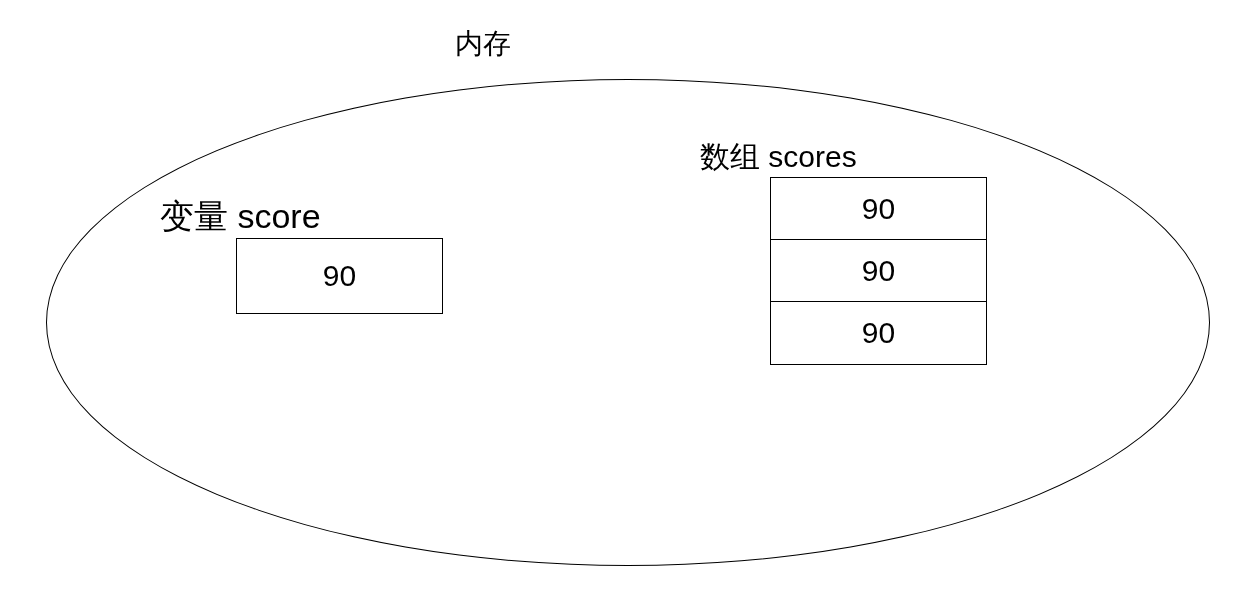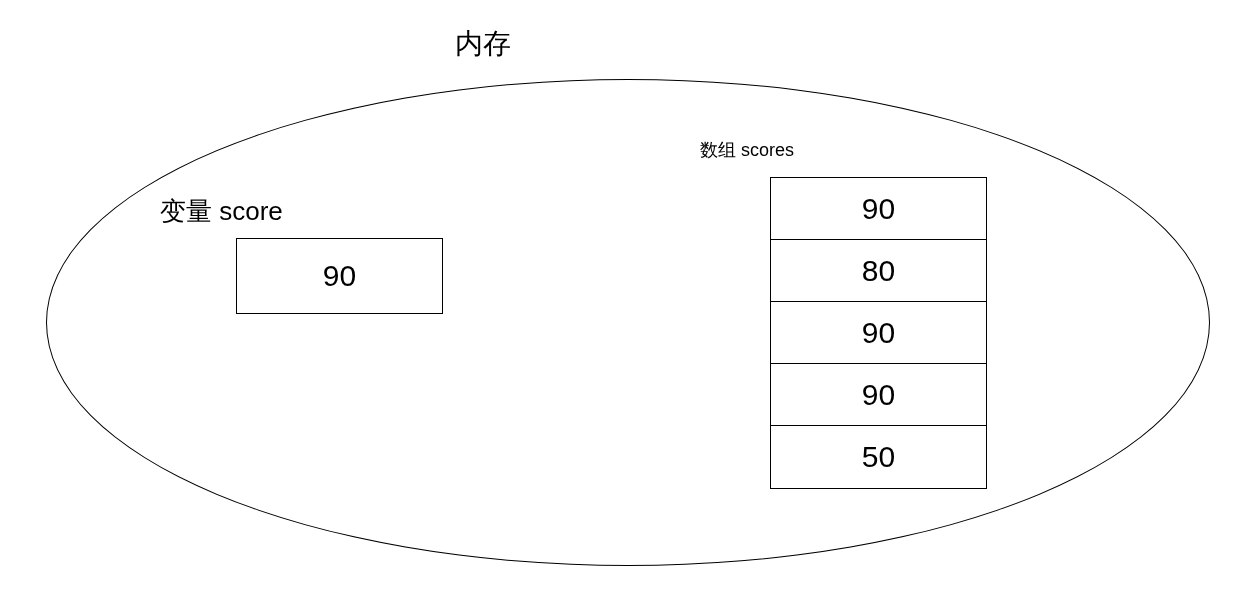--- a/index.html
+++ b/index.html
@@ -37,42 +37,42 @@
     left: 455px;
     top: 28px;
     font-size: 28px;
     line-height: 1.15;
     white-space: nowrap;
   }
   .var-label {
     position: absolute;
     left: 160px;
     top: 197px;
-    font-size: 26px;
+    font-size: 34px;
     line-height: 1.15;
     white-space: nowrap;
   }
   .var-box {
     position: absolute;
     left: 236px;
     top: 238px;
     width: 205px;
     height: 74px;
     border: 1px solid #000000;
     display: flex;
     align-items: center;
     justify-content: center;
     font-size: 30px;
     background: transparent;
   }
   .arr-label {
     position: absolute;
     left: 700px;
     top: 140px;
-    font-size: 18px;
+    font-size: 30px;
     line-height: 1.15;
     white-space: nowrap;
   }
   .arr-box {
     position: absolute;
     left: 770px;
     top: 177px;
     width: 215px;
     border: 1px solid #000000;
     display: flex;
@@ -102,19 +102,17 @@
   <div class="memory-ellipse"></div>
 
   <div class="var-label">变量 score</div>
 
   <div class="var-box">90</div>
 
   <div class="arr-label">数组 scores</div>
 
   <div class="arr-box">
     <div class="arr-cell">90</div>
-    <div class="arr-cell">80</div>
     <div class="arr-cell">90</div>
     <div class="arr-cell">90</div>
-    <div class="arr-cell">50</div>
   </div>
 
 </div>
 
 </body></html>

